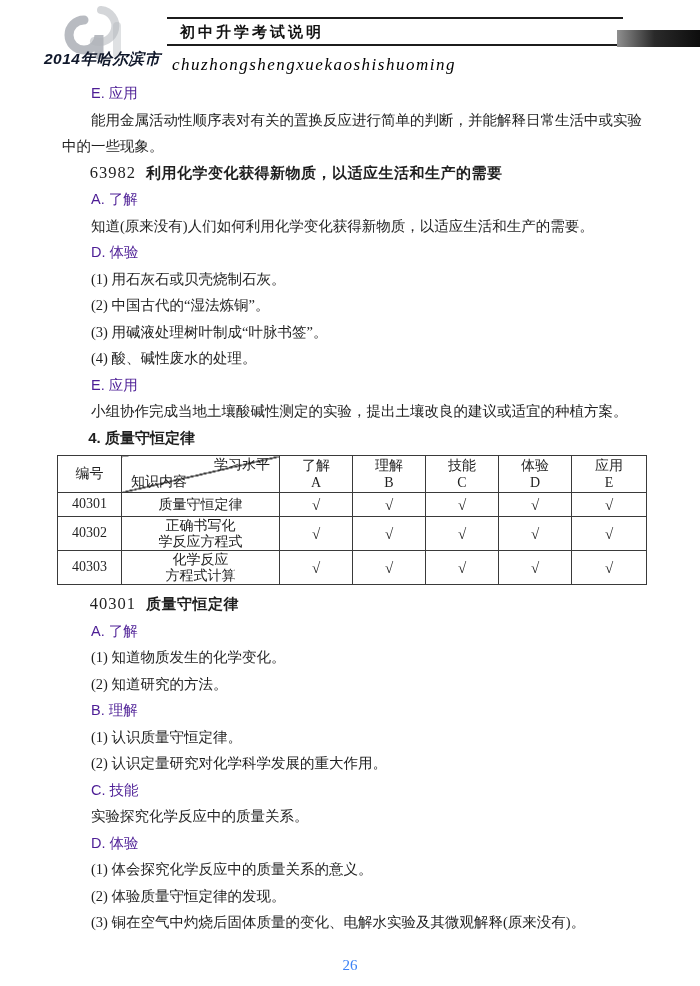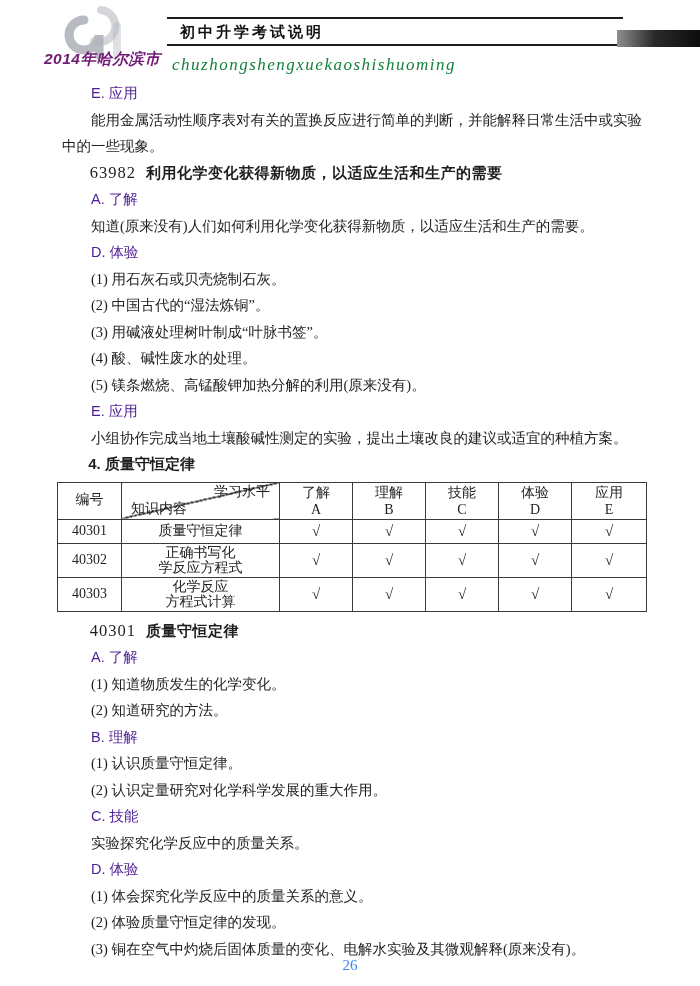--- a/index.html
+++ b/index.html
@@ -18,25 +18,25 @@
     position:absolute; left:180px; top:23px; font-size:15px; font-weight:700;
     letter-spacing:3px; font-family:"Liberation Sans", sans-serif; color:#111;
   }
   .rule-bottom { position:absolute; left:167px; top:44px; width:456px; height:2px; background:#1c1c1c; }
   .dark-bar {
     position:absolute; left:617px; top:30px; width:83px; height:17px;
     background:linear-gradient(to right,#8f8f8f 0%,#2a2a2a 45%,#0d0d0d 100%);
   }
   .edition {
     position:absolute; left:44px; top:49px; font-size:15.5px; font-weight:700; font-style:italic;
-    color:#701a75; font-family:"Liberation Sans", sans-serif; letter-spacing:0.5px;
+    color:#0f172a; font-family:"Liberation Sans", sans-serif; letter-spacing:0.5px;
   }
   .pinyin {
     position:absolute; left:172px; top:55px; font-size:17px; font-style:italic;
-    color:#15803d; letter-spacing:1.5px; font-family:"Liberation Serif", serif;
+    color:#000000; letter-spacing:1.5px; font-family:"Liberation Serif", serif;
   }
 
   
   .body { position:absolute; left:62px; top:80px; width:586px; font-size:14.5px; line-height:26.5px; }
   .label { padding-left:2em; font-family:"Liberation Sans", sans-serif; font-weight:500; color:#4c1d95; }
   .para  { text-indent:2em; }
   .item  { padding-left:2em; }
   .heading { padding-left:1.85em; font-size:15px; }
   .heading .hnum { font-size:16.5px; letter-spacing:1px; margin-right:10px; }
   .heading .htitle { font-weight:700; letter-spacing:0.5px; }
@@ -97,21 +97,20 @@
     <p class="label">E. 应用</p>
     <p class="para">能用金属活动性顺序表对有关的置换反应进行简单的判断，并能解释日常生活中或实验中的一些现象。</p>
     <p class="heading"><span class="hnum">63982</span><span class="htitle">利用化学变化获得新物质，以适应生活和生产的需要</span></p>
     <p class="label">A. 了解</p>
     <p class="para">知道(原来没有)人们如何利用化学变化获得新物质，以适应生活和生产的需要。</p>
     <p class="label">D. 体验</p>
     <p class="item">(1) 用石灰石或贝壳烧制石灰。</p>
     <p class="item">(2) 中国古代的“湿法炼铜”。</p>
     <p class="item">(3) 用碱液处理树叶制成“叶脉书签”。</p>
     <p class="item">(4) 酸、碱性废水的处理。</p>
-    <p class="item">(5) 镁条燃烧、高锰酸钾加热分解的利用(原来没有)。</p>
     <p class="label">E. 应用</p>
     <p class="para">小组协作完成当地土壤酸碱性测定的实验，提出土壤改良的建议或适宜的种植方案。</p>
     <p class="subhead">4. 质量守恒定律</p>
 
     <table class="comp">
       <colgroup>
         <col style="width:64px">
           <col style="width:158px">
           <col style="width:73px">
           <col style="width:73px">

